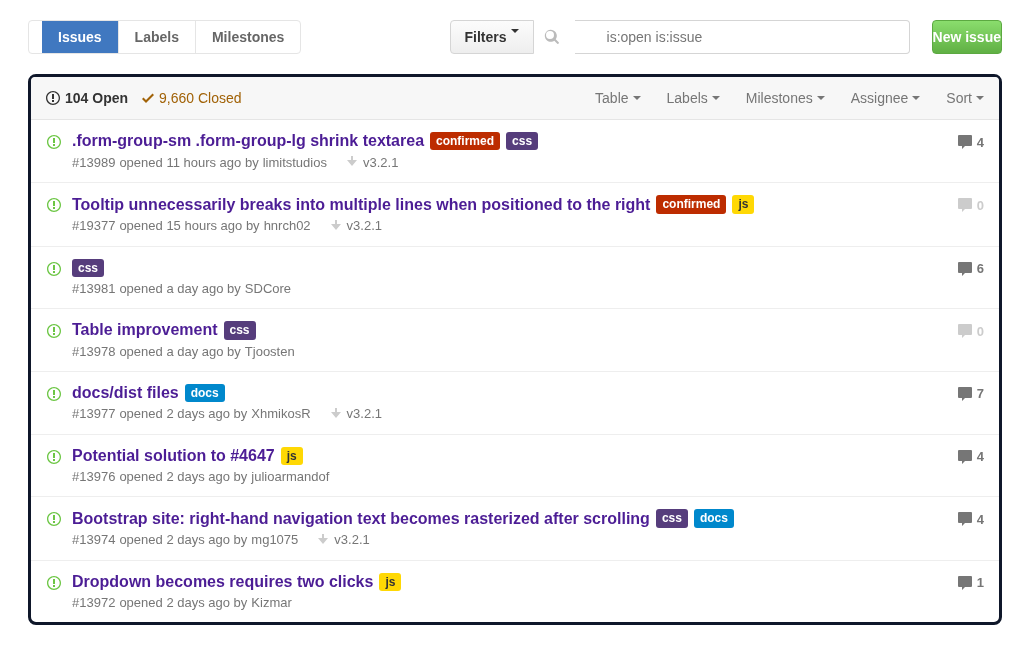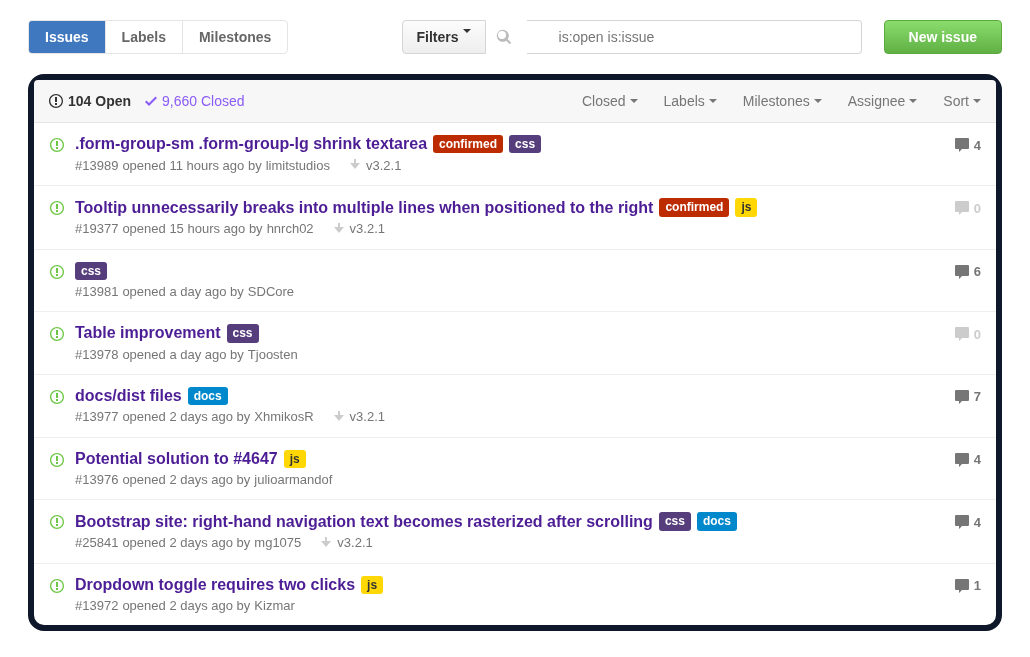--- a/index.html
+++ b/index.html
@@ -1,31 +1,31 @@
 <!DOCTYPE html>
 <html><head>
 <meta charset="utf-8">
 <style>
 * { box-sizing: border-box; margin: 0; padding: 0; }
 body { font-family: -apple-system, BlinkMacSystemFont, "Segoe UI", Helvetica, Arial, sans-serif; font-size: 14px; color: #333; background: #fff; padding: 20px 28px; }
 .topbar { display: flex; align-items: center; margin-bottom: 20px; }
-.tabnav { display: flex; border: 1px solid #e5e5e5; border-radius: 4px; overflow: hidden; }
+.tabnav { display: flex; border: 1px solid #e5e5e5; border-radius: 4px; overflow: hidden; padding-left: 13px; }
 .tabnav a { display: inline-block; padding: 8px 16px; font-size: 14px; font-weight: 600; color: #666; text-decoration: none; border-right: 1px solid #e5e5e5; cursor: pointer; }
 .tabnav a:last-child { border-right: none; }
 .tabnav a.selected { background: #4078c0; color: #fff; }
 .spacer { flex: 1; }
 .filters-btn { display: flex; align-items: flex-start; gap: 4px; padding: 8px 14px; font-size: 14px; font-weight: 600; color: #333; background: linear-gradient(#fcfcfc,#eee); border: 1px solid #d5d5d5; border-radius: 4px 0 0 4px; cursor: pointer; }
 .search-wrap { position: relative; padding-left: 41px; }
 .search-input { width: 335px; padding: 8px 10px 8px 32px; font-size: 14px; color: #767676; border: 1px solid #d5d5d5; border-left: none; border-radius: 0 4px 4px 0; outline: none; }
 .search-icon { position: absolute; left: 10px; top: 50%; transform: translateY(-50%); color: #bbb; }
-.new-issue { margin-left: 22px; padding: 8px 24px; font-size: 14px; font-weight: 600; color: #fff; background: linear-gradient(#8add6d,#60b044); border: 1px solid #5ca941; border-radius: 4px; cursor: pointer; }
-.list-container { border: 6px solid #0f172a; border-radius: 16px; }
+.new-issue { margin-left: 22px; padding: 8px 0; font-size: 14px; font-weight: 600; color: #fff; background: linear-gradient(#8add6d,#60b044); border: 1px solid #5ca941; border-radius: 4px; cursor: pointer; }
+.list-container { border: 3px solid #0f172a; border-radius: 8px; }
 .list-header { display: flex; align-items: center; padding: 13px 15px; background: #f7f7f7; border-bottom: 1px solid #e5e5e5; border-radius: 4px 4px 0 0; }
 .states { display: flex; align-items: center; gap: 14px; }
-.state-link { display: flex; align-items: center; gap: 5px; color: #8b5cf6; font-size: 14px; text-decoration: none; cursor: pointer; }
+.state-link { display: flex; align-items: center; gap: 5px; color: #a16207; font-size: 14px; text-decoration: none; cursor: pointer; }
 .state-link.selected { color: #333; font-weight: 600; }
 .filter-links { margin-left: auto; display: flex; gap: 26px; }
 .filter-link { display: flex; align-items: center; gap: 4px; color: #767676; font-size: 14px; text-decoration: none; cursor: pointer; }
 .caret { display: inline-block; width: 0; height: 0; border-left: 4px solid transparent; border-right: 4px solid transparent; border-top: 4px solid currentColor; }
 .issue-row { display: flex; align-items: flex-start; padding: 12px 15px; border-bottom: 1px solid #eee; }
 .issue-row:last-child { border-bottom: none; }
 .issue-icon { flex-shrink: 0; padding-top: 2px; margin-right: 10px; color: #6cc644; }
 .issue-main { flex: 1; min-width: 0; }
 .issue-title-line { display: flex; align-items: center; flex-wrap: wrap; gap: 6px; }
 .issue-title { font-size: 16px; font-weight: 600; color: #4c1d95; text-decoration: none; cursor: pointer; }
@@ -73,21 +73,21 @@
       </a>
       <a class="state-link">
         <svg width="12" height="16" viewBox="0 0 12 16" fill="currentColor">
             <path d="M12 5l-8 8-4-4 1.5-1.5L4 10l6.5-6.5L12 5z"></path>
           </svg>
         <span>9,660 Closed</span>
       </a>
     </div>
     <div class="filter-links">
       <a class="filter-link">
-          <span>Closed</span>
+          <span>Table</span>
           <span class="caret"></span>
         </a>
       <a class="filter-link">
           <span>Labels</span>
           <span class="caret"></span>
         </a>
       <a class="filter-link">
           <span>Milestones</span>
           <span class="caret"></span>
         </a>
@@ -283,21 +283,21 @@
             <path d="M7 2.3c3.14 0 5.7 2.56 5.7 5.7s-2.56 5.7-5.7 5.7A5.71 5.71 0 0 1 1.3 8c0-3.14 2.56-5.7 5.7-5.7zM7 1C3.14 1 0 4.14 0 8s3.14 7 7 7 7-3.14 7-7-3.14-7-7-7zm1 3H6v5h2V4zm0 6H6v2h2v-2z"></path>
           </svg>
         </span>
         <div class="issue-main">
           <div class="issue-title-line">
             <a class="issue-title">Bootstrap site: right-hand navigation text becomes rasterized after scrolling</a>
             <span class="label" style="background:#563d7c;color:#fff">css</span>
             <span class="label" style="background:#0088cc;color:#fff">docs</span>
           </div>
           <div class="meta">
-            <span>#25841</span>
+            <span>#13974</span>
             <span>opened 2 days ago by</span>
             <span class="author">mg1075</span>
             <span class="milestone-icon">
               <svg width="14" height="16" viewBox="0 0 14 16" fill="currentColor">
                 <path d="M8 2H6v4H2l5 6 5-6H8V2z"></path>
               </svg>
             </span>
             <span>v3.2.1</span>
           </div>
         </div>
@@ -311,21 +311,21 @@
         </div>
       </div>
       <div class="issue-row">
         <span class="issue-icon">
           <svg width="16" height="16" viewBox="0 0 14 16" fill="currentColor">
             <path d="M7 2.3c3.14 0 5.7 2.56 5.7 5.7s-2.56 5.7-5.7 5.7A5.71 5.71 0 0 1 1.3 8c0-3.14 2.56-5.7 5.7-5.7zM7 1C3.14 1 0 4.14 0 8s3.14 7 7 7 7-3.14 7-7-3.14-7-7-7zm1 3H6v5h2V4zm0 6H6v2h2v-2z"></path>
           </svg>
         </span>
         <div class="issue-main">
           <div class="issue-title-line">
-            <a class="issue-title">Dropdown toggle requires two clicks</a>
+            <a class="issue-title">Dropdown becomes requires two clicks</a>
             <span class="label" style="background:#ffd804;color:#333">js</span>
           </div>
           <div class="meta">
             <span>#13972</span>
             <span>opened 2 days ago by</span>
             <span class="author">Kizmar</span>
           </div>
         </div>
         <div class="comments">
           <span>

